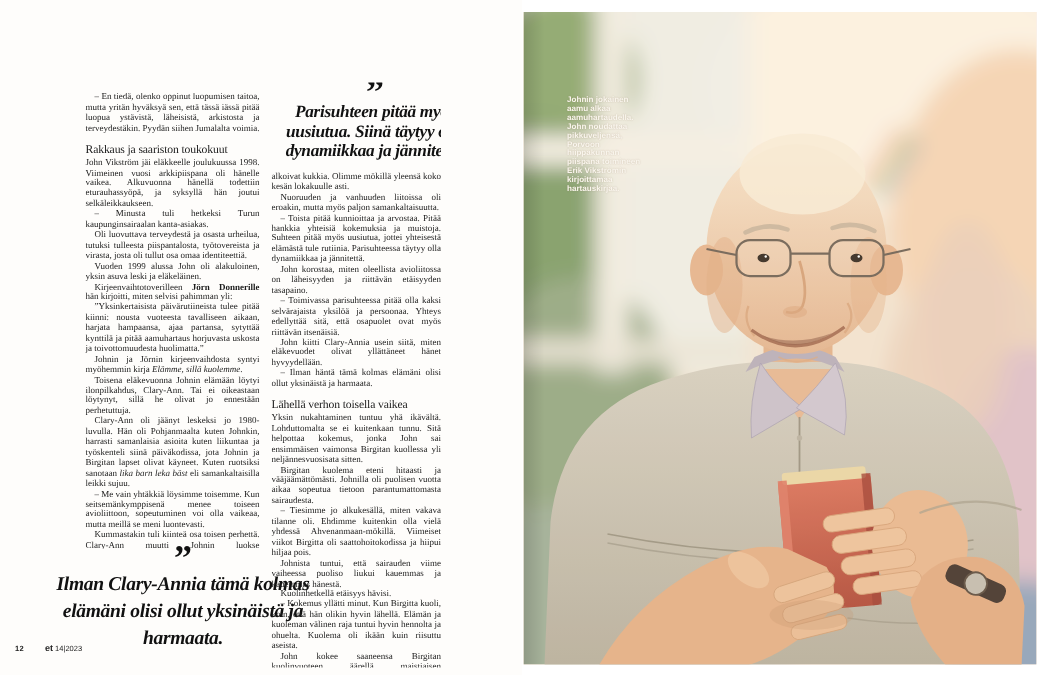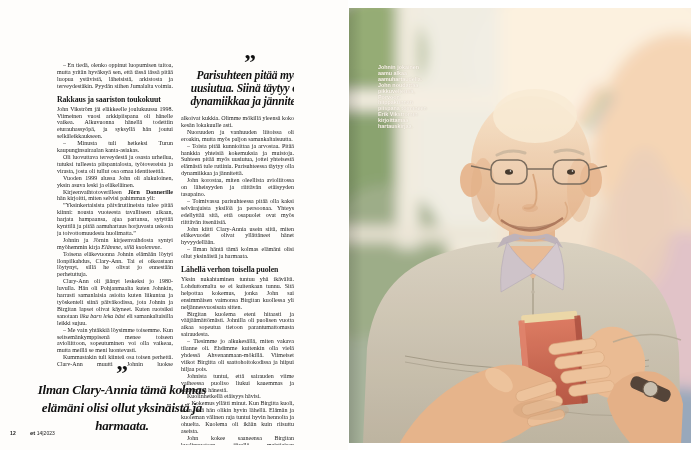--- a/index.html
+++ b/index.html
@@ -12,21 +12,21 @@
   
   .left-page{position:absolute;left:0;top:0;width:348px;height:450px;background:#fefdfb;}
   .col{position:absolute;text-align:justify;font-size:6px;line-height:6.9px;letter-spacing:0;}
   .col1{left:57px;top:62px;width:116px;height:304px;overflow:hidden;}
   .col2{left:181px;top:55px;width:113px;height:390px;overflow:hidden;}
   p.para{margin:0;text-indent:6px;}
   p.para.flush{text-indent:0;}
   .para b{font-weight:bold;}
   .para i{font-style:italic;}
   .subhead{
-    font-weight:bold;font-size:7.8px;line-height:9px;margin:5px 0 2px;
+    font-weight:normal;font-size:7.8px;line-height:9px;margin:5px 0 2px;
     letter-spacing:-0.1px;white-space:nowrap;text-align:left;
   }
   
   .pullquote{text-align:center;}
   .pq-top{width:130px;margin-left:4px;margin-bottom:7px;}
   .pq-bottom{position:absolute;left:30px;top:366px;width:184px;}
   .quote-mark{
     display:block;font-family:"Liberation Serif",serif;font-weight:bold;
     font-size:24px;line-height:14px;height:14px;color:#111;
   }
@@ -85,21 +85,21 @@
     </div>
     <div>
         <p class="para flush">alkoivat kukkia. Olimme mökillä yleensä koko kesän lokakuulle asti.</p>
         <p class="para">Nuoruuden ja vanhuuden liitoissa oli eroakin, mutta myös paljon samankaltaisuutta.</p>
         <p class="para">– Toista pitää kunnioittaa ja arvostaa. Pitää hankkia yhteisiä kokemuksia ja muistoja. Suhteen pitää myös uusiutua, jottei yhteisestä elämästä tule rutiinia. Parisuhteessa täytyy olla dynamiikkaa ja jännitettä.</p>
         <p class="para">John korostaa, miten oleellista avioliitossa on läheisyyden ja riittävän etäisyyden tasapaino.</p>
         <p class="para">– Toimivassa parisuhteessa pitää olla kaksi selvärajaista yksilöä ja persoonaa. Yhteys edellyttää sitä, että osapuolet ovat myös riittävän itsenäisiä.</p>
         <p class="para">John kiitti Clary-Annia usein siitä, miten eläkevuodet olivat yllättäneet hänet hyvyydellään.</p>
         <p class="para">– Ilman häntä tämä kolmas elämäni olisi ollut yksinäistä ja harmaata.</p>
       </div>
-    <h2 class="subhead">Lähellä verhon toisella puolen</h2>
+    <h2 class="subhead">Lähellä verhon toisella vaikea</h2>
     <div>
         <p class="para flush">Yksin nukahtaminen tuntuu yhä ikävältä. Lohduttomalta se ei kuitenkaan tunnu. Sitä helpottaa kokemus, jonka John sai ensimmäisen vaimonsa Birgitan kuollessa yli neljännesvuosisata sitten.</p>
         <p class="para">Birgitan kuolema eteni hitaasti ja vääjäämättömästi. Johnilla oli puolisen vuotta aikaa sopeutua tietoon parantumattomasta sairaudesta.</p>
         <p class="para">– Tiesimme jo alkukesällä, miten vakava tilanne oli. Ehdimme kuitenkin olla vielä yhdessä Ahvenanmaan-mökillä. Viimeiset viikot Birgitta oli saattohoitokodissa ja hiipui hiljaa pois.</p>
         <p class="para">Johnista tuntui, että sairauden viime vaiheessa puoliso liukui kauemmas ja kauemmas hänestä.</p>
         <p class="para">Kuolinhetkellä etäisyys hävisi.</p>
         <p class="para">– Kokemus yllätti minut. Kun Birgitta kuoli, koin, että hän olikin hyvin lähellä. Elämän ja kuoleman välinen raja tuntui hyvin hennolta ja ohuelta. Kuolema oli ikään kuin riisuttu aseista.</p>
         <p class="para">John kokee saaneensa Birgitan kuolinvuoteen äärellä maistiaisen todellisuudesta, joka ei ole mitenkään järkiperäisesti selitettävissä tai empiirisesti todistettavissa.</p>
       </div>
   </div>

